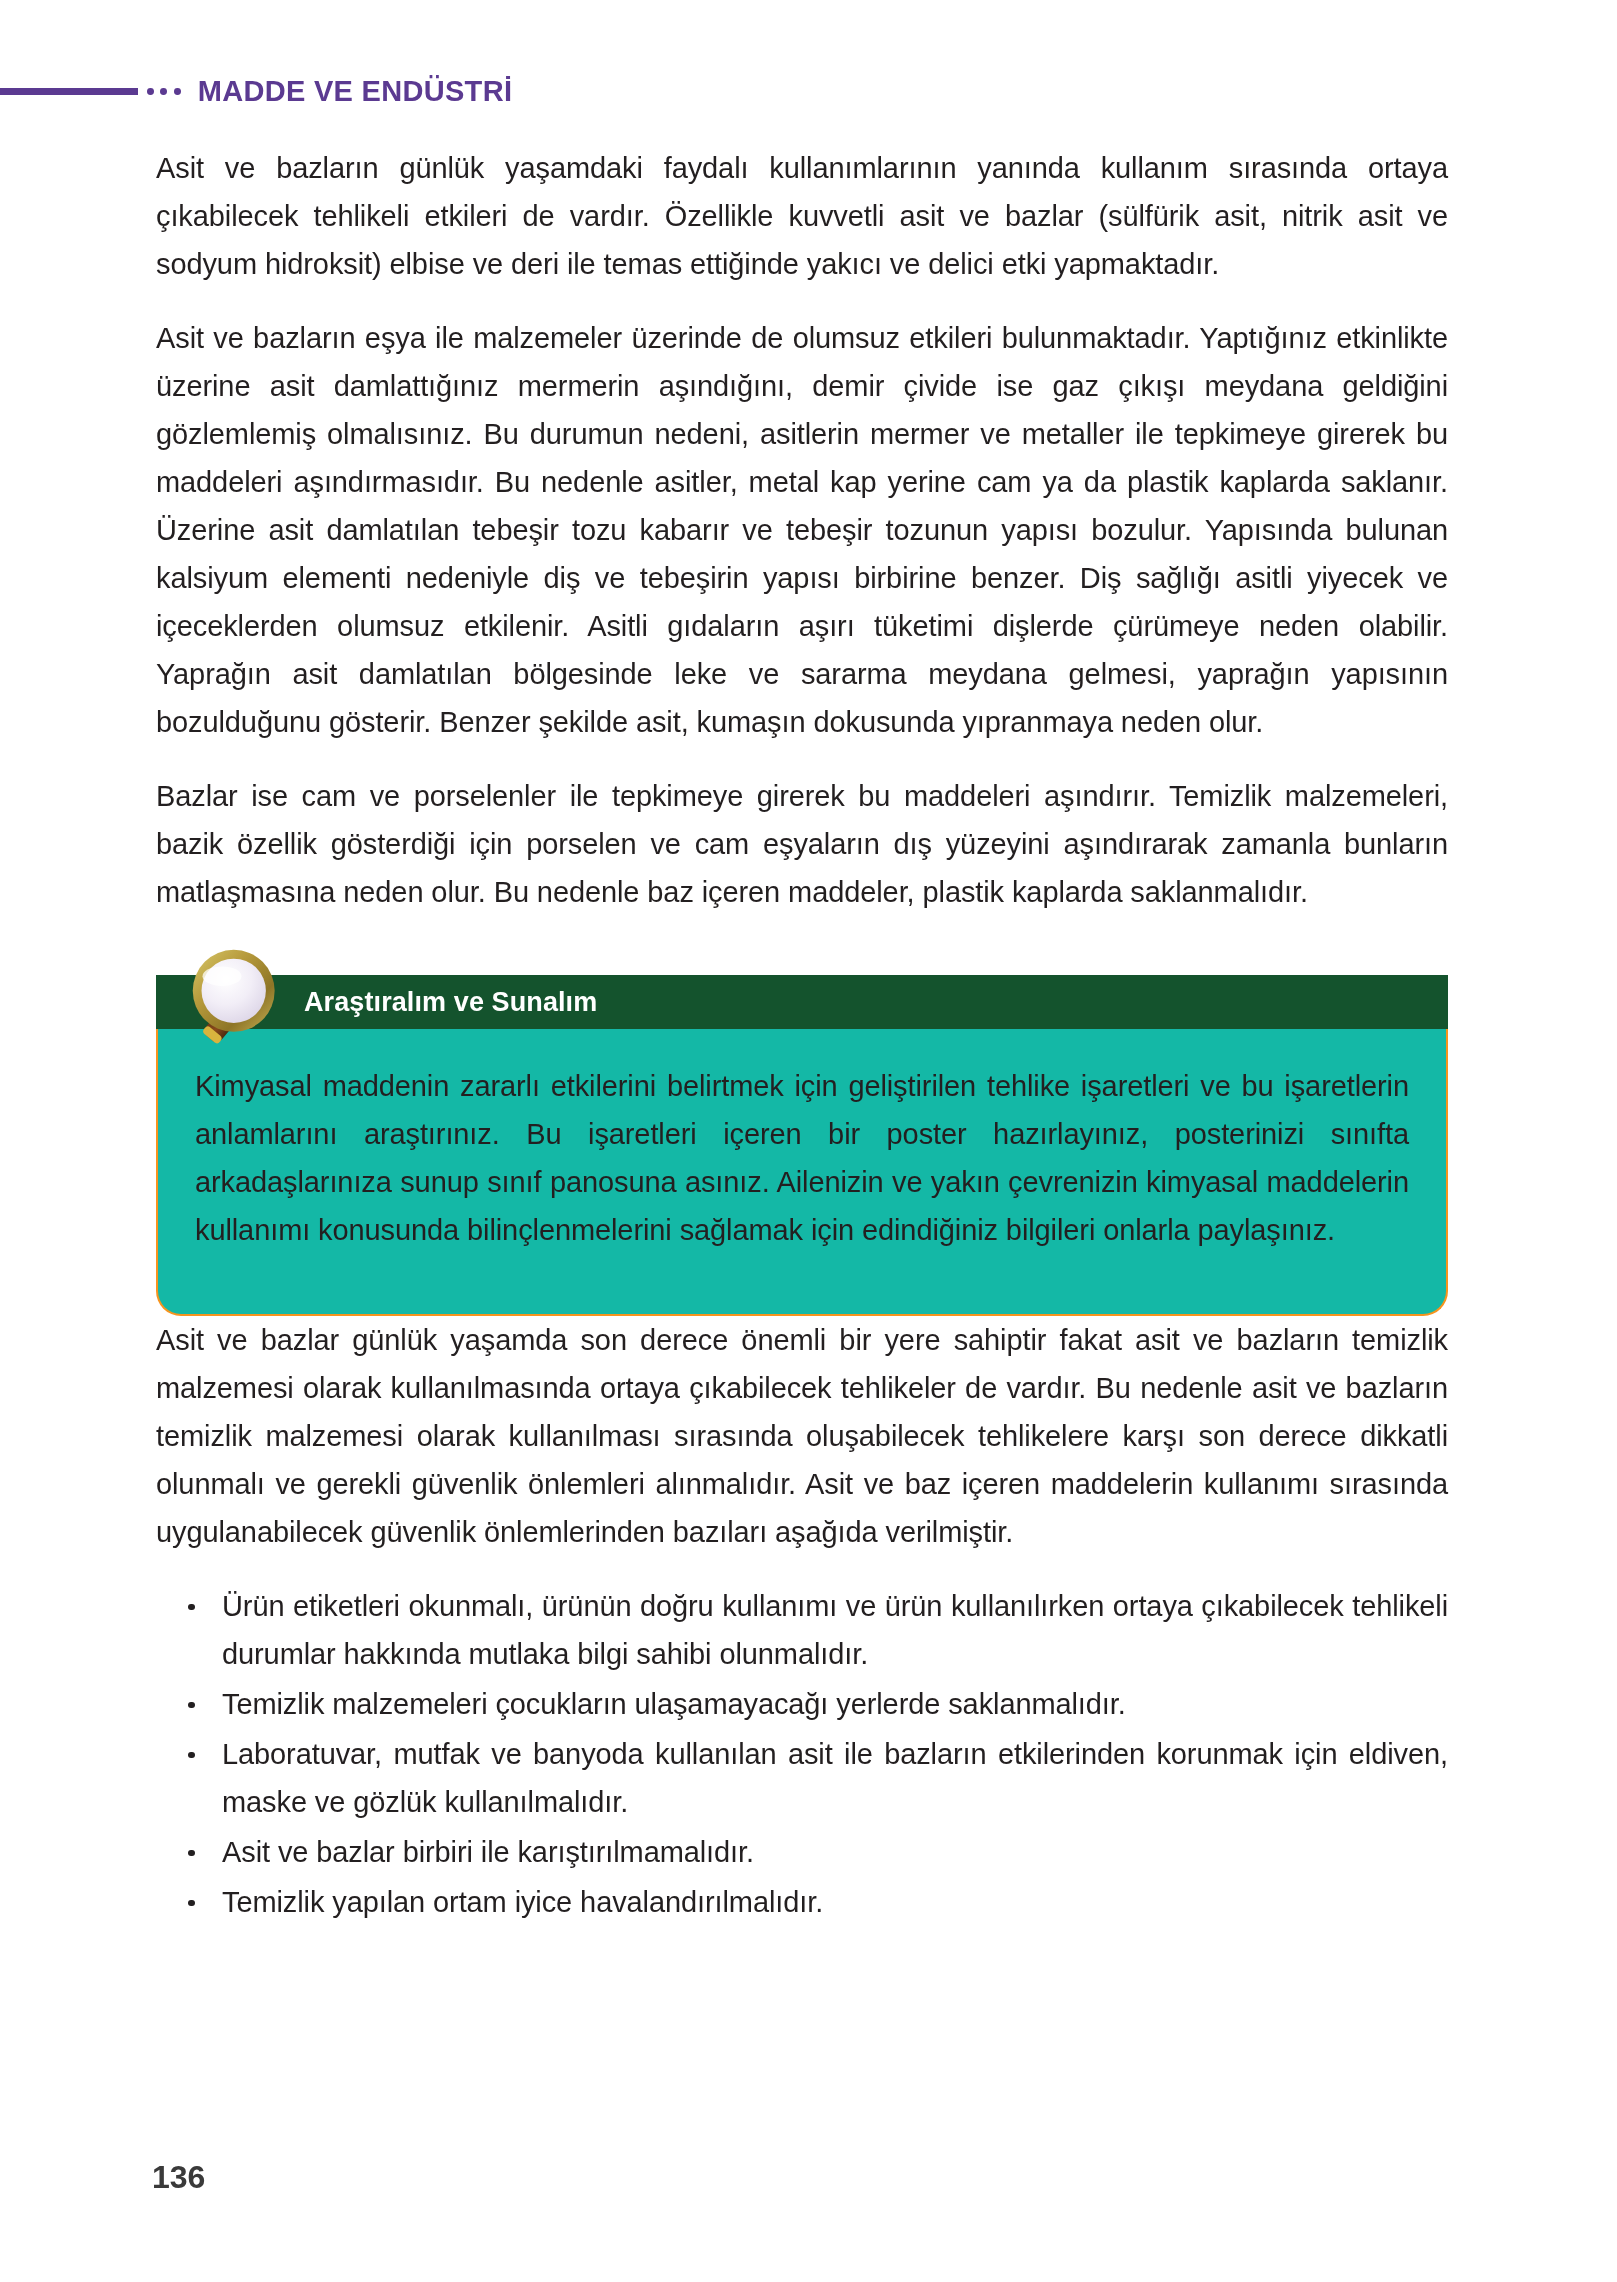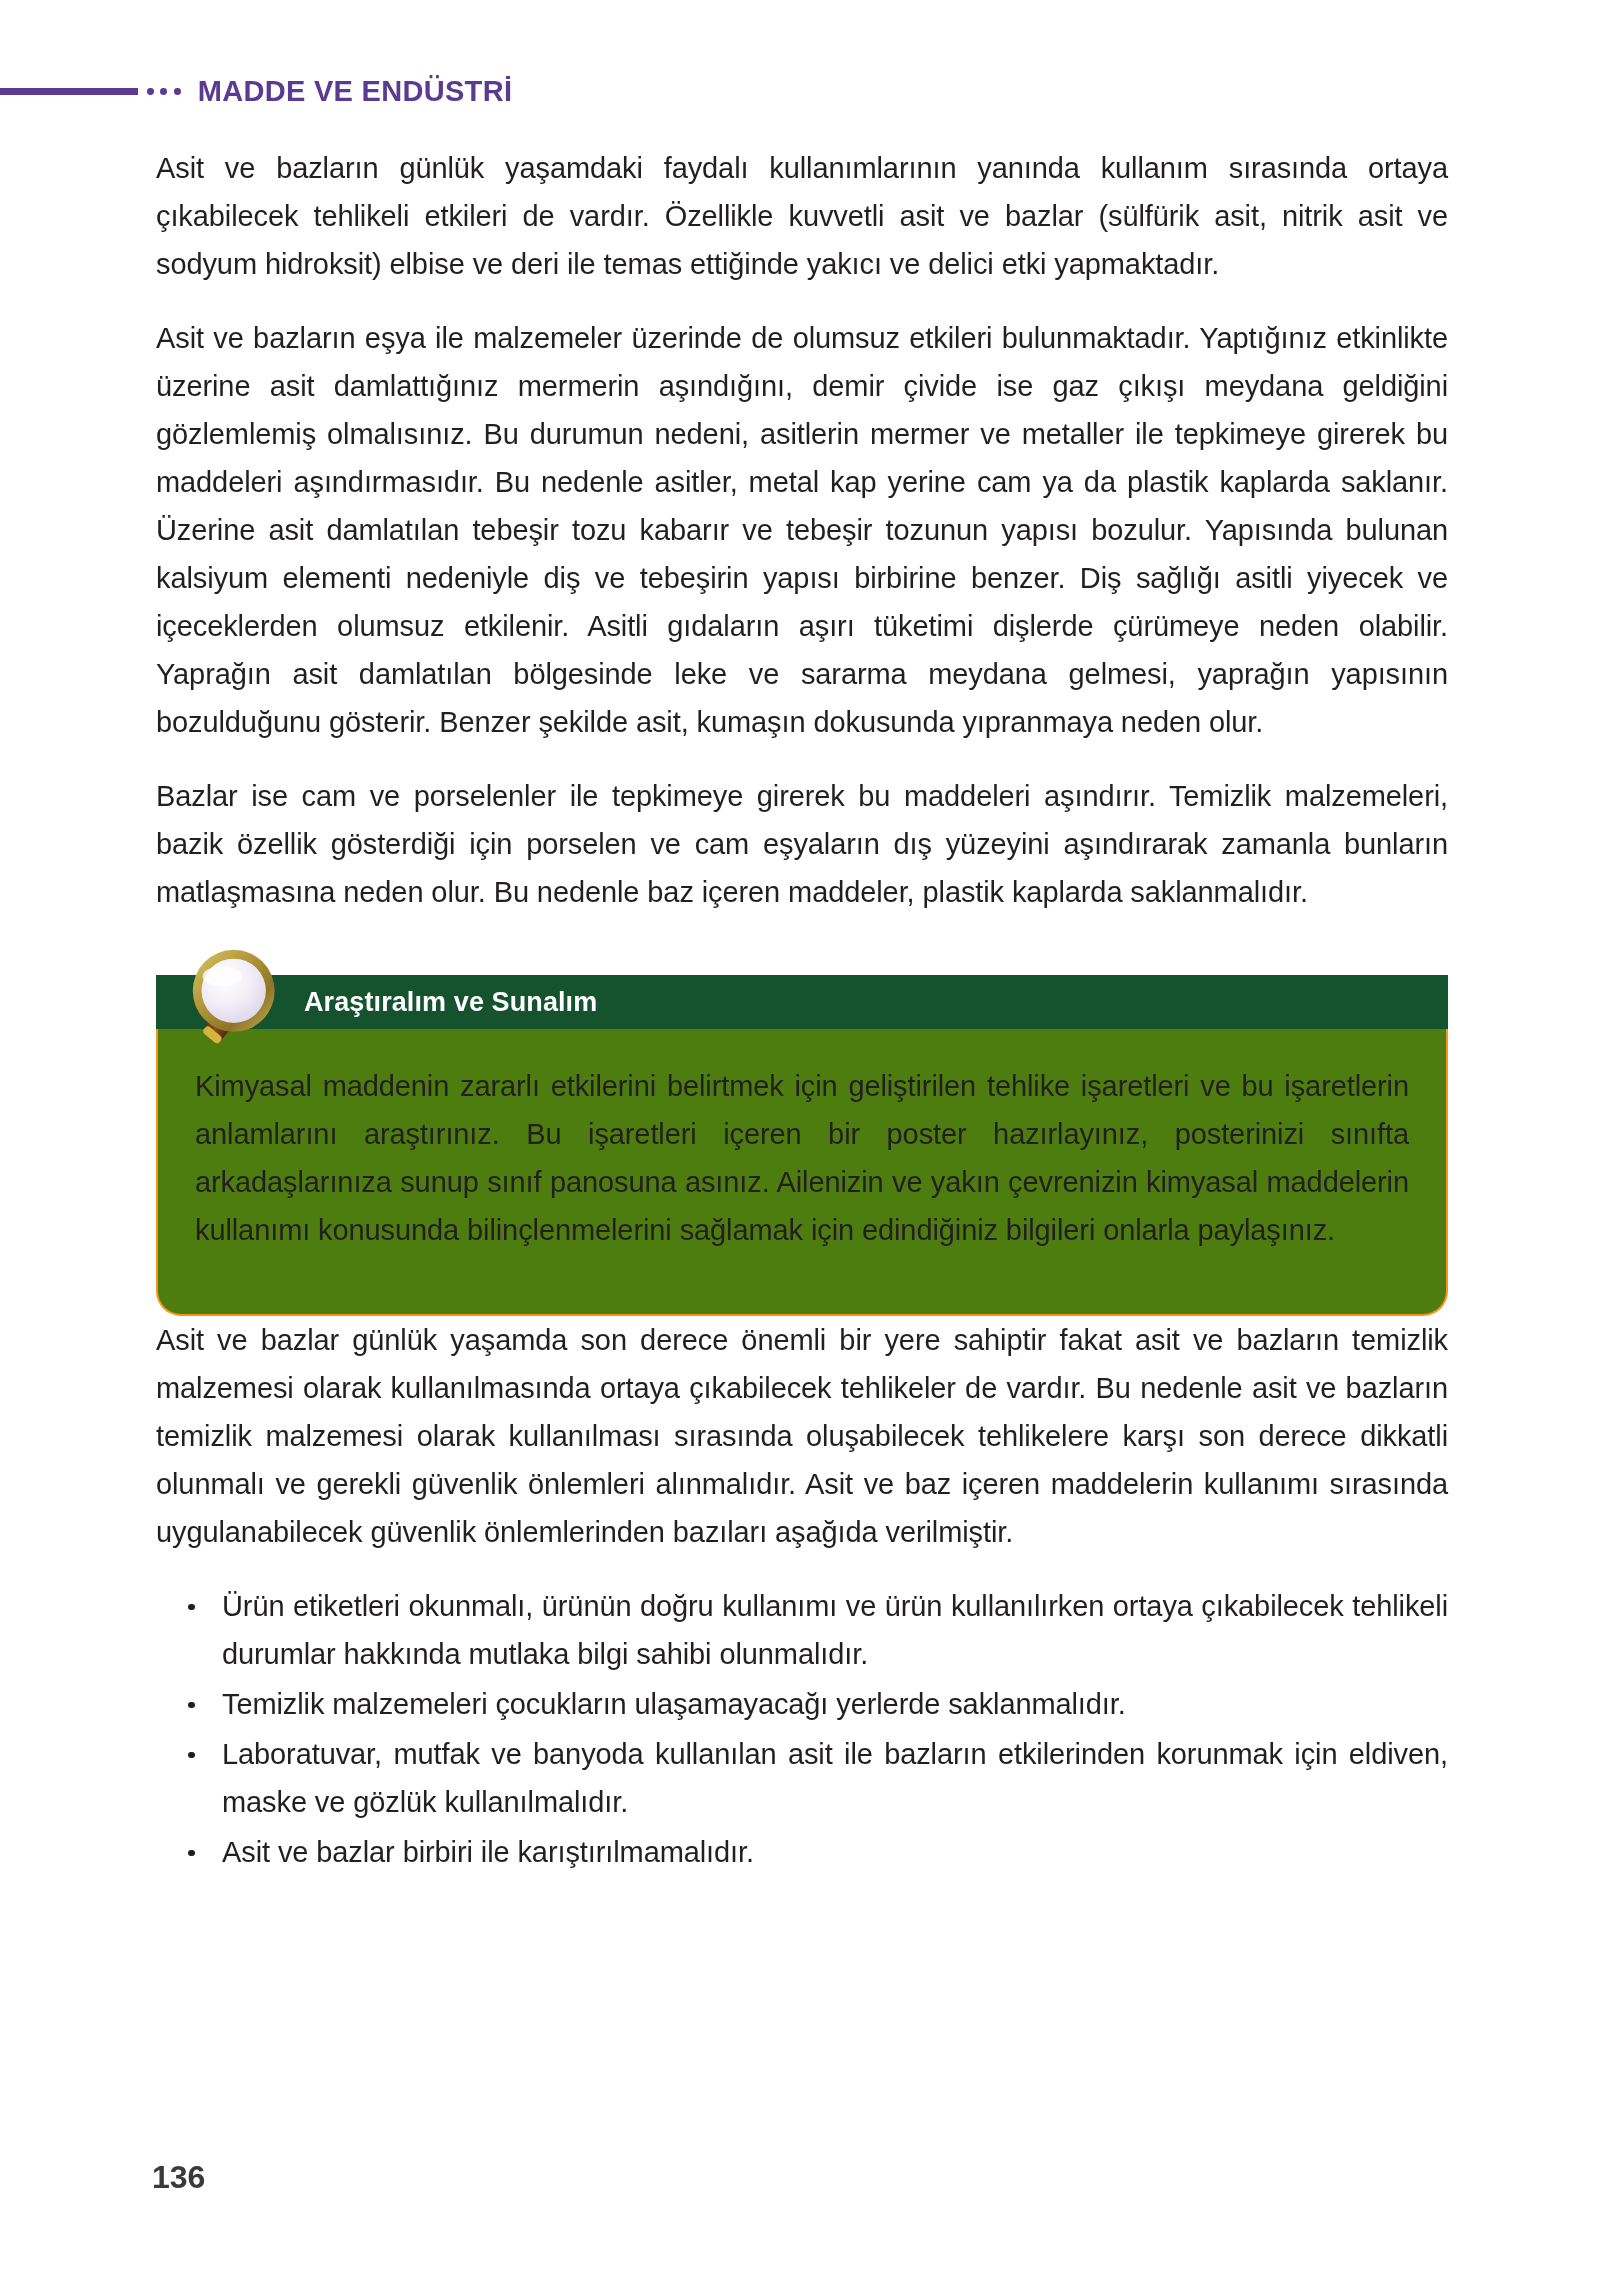--- a/index.html
+++ b/index.html
@@ -110,21 +110,21 @@
     height: 117px;
     z-index: 3;
     pointer-events: none;
   }
   .activity-body {
     border: 2.9px solid #f7941e;
     border-top: none;
     border-radius: 0 0 25px 25px;
     padding: 33px 37px 60px 37px;
     box-sizing: border-box;
-    background: #4d7c0f;
+    background: #14b8a6;
   }
   .activity-body p {
     margin: 0;
     font-size: 29px;
     line-height: 48px;
     text-align: justify;
     text-justify: inter-word;
     color: #231f20;
     letter-spacing: -0.1px;
   }
@@ -243,20 +243,24 @@
         <span>Temizlik malzemeleri çocukların ulaşamayacağı yerlerde saklanmalıdır.</span>
       </li>
       <li>
         <span class="bullet-dot"></span>
         <span>Laboratuvar, mutfak ve banyoda kullanılan asit ile bazların etkilerinden korunmak için eldiven, maske ve gözlük kullanılmalıdır.</span>
       </li>
       <li>
         <span class="bullet-dot"></span>
         <span>Asit ve bazlar birbiri ile karıştırılmamalıdır.</span>
       </li>
+      <li>
+        <span class="bullet-dot"></span>
+        <span>Temizlik yapılan ortam iyice havalandırılmalıdır.</span>
+      </li>
     </ul>
 
   </div>
 
   <div class="folio">136</div>
 
 </div>
 
 
 </body></html>

